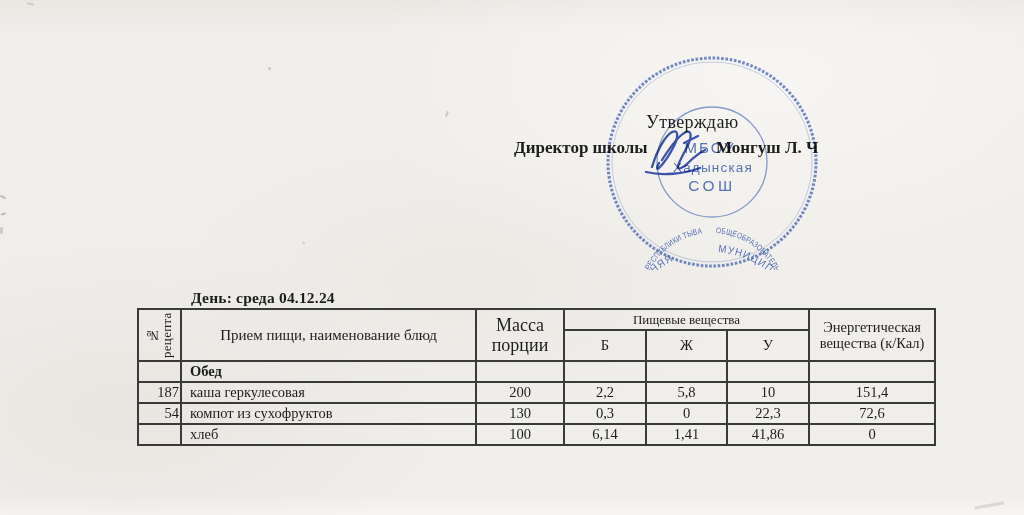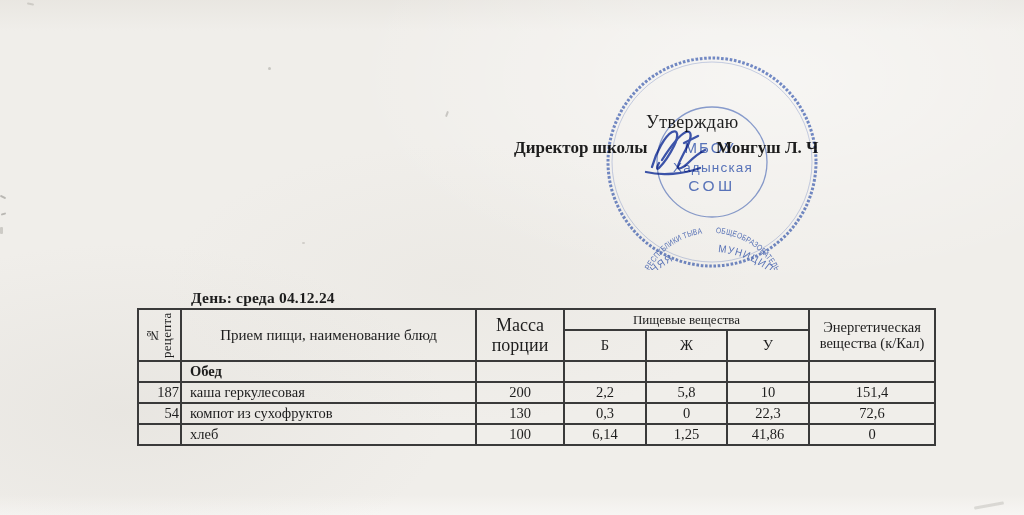--- a/index.html
+++ b/index.html
@@ -171,20 +171,20 @@
         <td>0,3</td>
         <td>0</td>
         <td>22,3</td>
         <td>72,6</td>
       </tr>
       <tr>
         <td class="num"></td>
         <td class="name">хлеб</td>
         <td>100</td>
         <td>6,14</td>
-        <td>1,25</td>
+        <td>1,41</td>
         <td>41,86</td>
         <td>0</td>
       </tr>
     </tbody>
   </table>
 
 </div>
 
 </body></html>

